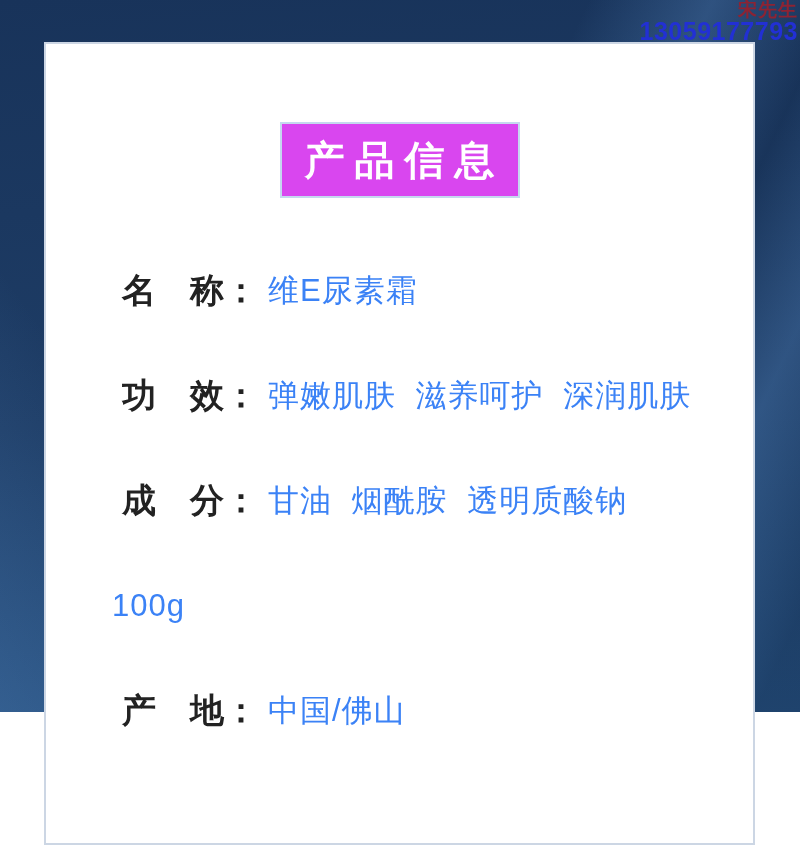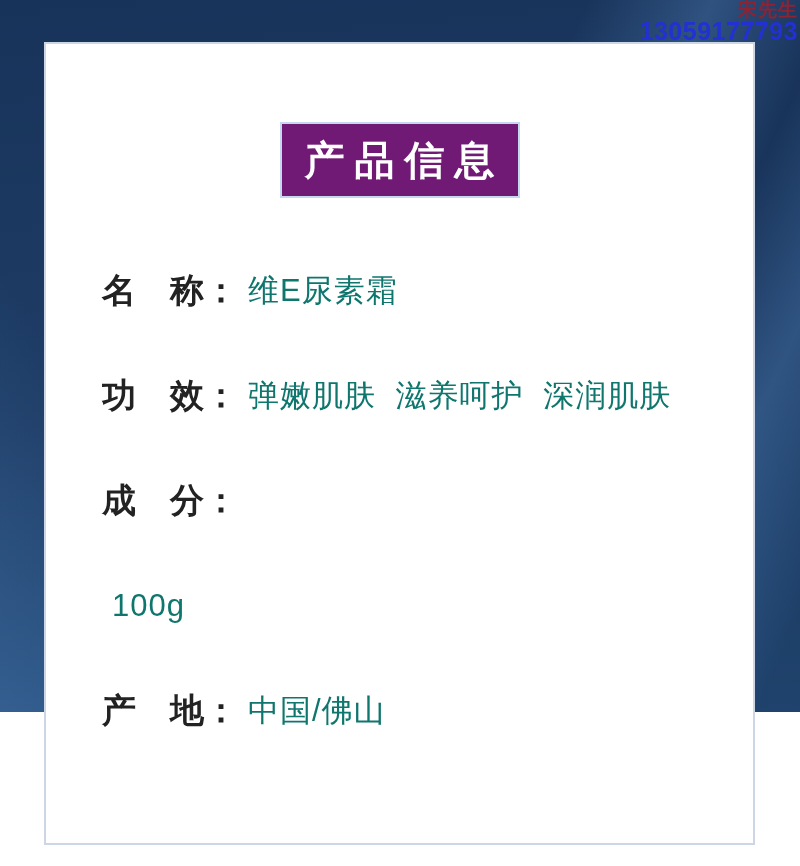--- a/index.html
+++ b/index.html
@@ -44,21 +44,21 @@
     top: 42px;
     width: 711px;
     height: 803px;
     background: #ffffff;
     border: 2px solid #ccd6e4;
   }
   .badge {
     width: 240px;
     height: 76px;
     margin: 78px auto 0 auto;
-    background: #701a75;
+    background: #d946ef;
     border: 2px solid #c5d8ef;
     display: flex;
     align-items: center;
     justify-content: center;
   }
   .badge span {
     color: #ffffff;
     font-size: 40px;
     font-weight: bold;
     letter-spacing: 10px;
@@ -71,24 +71,25 @@
     align-items: center;
     height: 105px;
     padding-left: 56px;
   }
   .row-label {
     font-size: 34px;
     font-weight: bold;
     color: #222222;
     white-space: pre;
     flex: none;
+    margin-left: 20px;
   }
   .row-value {
     font-size: 31px;
-    color: #0f766e;
+    color: #3b82f6;
     margin-left: 10px;
     white-space: pre;
     word-spacing: 10px;
     letter-spacing: 1px;
   }
 </style>
 </head>
 <body>
 
 <div class="page">
@@ -111,20 +112,21 @@
         <span class="row-value">维E尿素霜</span>
       </div>
 
       <div class="row">
         <span class="row-label">功　效：</span>
         <span class="row-value">弹嫩肌肤 滋养呵护 深润肌肤</span>
       </div>
 
       <div class="row">
         <span class="row-label">成　分：</span>
+        <span class="row-value">甘油 烟酰胺 透明质酸钠</span>
       </div>
 
       <div class="row">
         <span class="row-value">100g</span>
       </div>
 
       <div class="row">
         <span class="row-label">产　地：</span>
         <span class="row-value">中国/佛山</span>
       </div>

